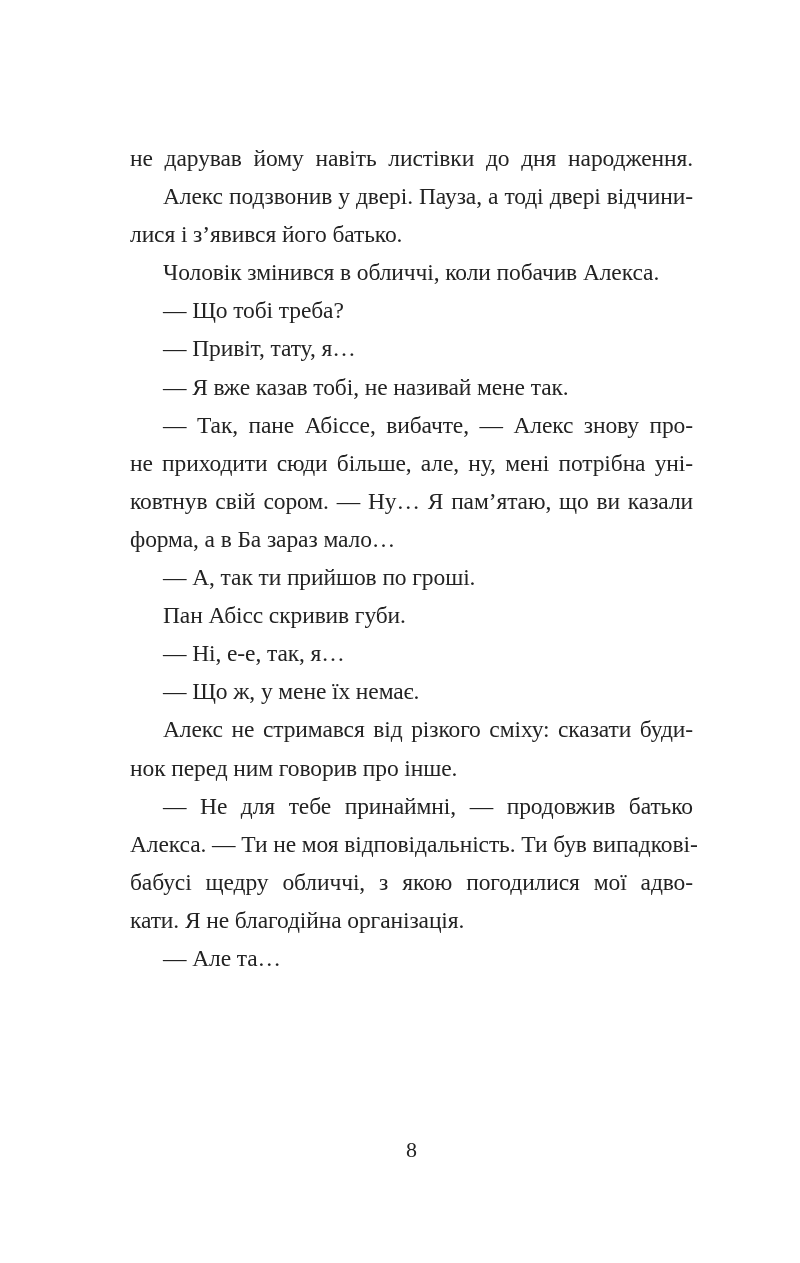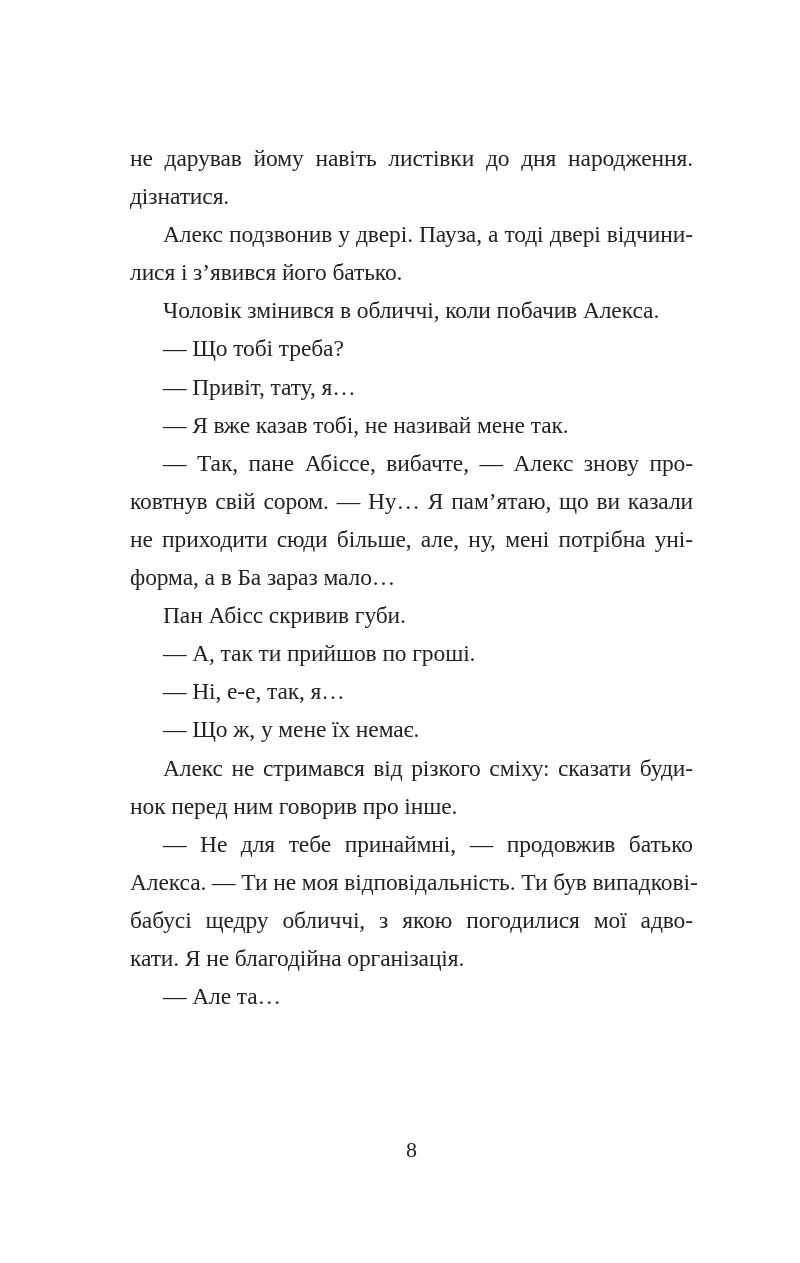--- a/index.html
+++ b/index.html
@@ -49,33 +49,32 @@
     font-size: 22px;
     line-height: 38px;
   }
 </style>
 </head>
 <body style="background: rgb(255, 255, 255); color: rgb(35, 35, 35);">
 
 <div class="page">
   <div class="text-block">
       <div class="line"><span>не дарував йому навіть листівки до дня народження.</span></div>
-      <div class="line end"><span>дізнатися.</span></div>
       <div class="line indent"><span>Алекс подзвонив у двері. Пауза, а тоді двері відчини-</span></div>
       <div class="line end"><span>лися і з’явився його батько.</span></div>
       <div class="line end indent"><span>Чоловік змінився в обличчі, коли побачив Алекса.</span></div>
       <div class="line end indent"><span>— Що </span><span class="italic">тобі</span><span> треба?</span></div>
       <div class="line end indent"><span>— Привіт, тату, я…</span></div>
       <div class="line end indent"><span>— Я вже казав тобі, не називай мене так.</span></div>
       <div class="line indent"><span>— Так, пане Абіссе, вибачте, — Алекс знову про-</span></div>
+      <div class="line"><span>не приходити сюди більше, але, ну, мені потрібна уні-</span></div>
       <div class="line"><span>ковтнув свій сором. — Ну… Я пам’ятаю, що ви казали</span></div>
-      <div class="line"><span>не приходити сюди більше, але, ну, мені потрібна уні-</span></div>
       <div class="line end"><span>форма, а в Ба зараз мало…</span></div>
+      <div class="line end indent"><span>— А, так ти прийшов по гроші.</span></div>
       <div class="line end indent"><span>Пан Абісс скривив губи.</span></div>
-      <div class="line end indent"><span>— А, так ти прийшов по гроші.</span></div>
       <div class="line end indent"><span>— Ні, е-е, так, я…</span></div>
       <div class="line end indent"><span>— Що ж, у мене їх немає.</span></div>
       <div class="line indent"><span>Алекс не стримався від різкого сміху: сказати буди-</span></div>
       <div class="line end"><span>нок перед ним говорив про інше.</span></div>
       <div class="line indent"><span>— Не для тебе принаймні, — продовжив батько</span></div>
       <div class="line"><span>Алекса. — Ти не </span><span class="italic">моя</span><span> відповідальність. Ти був </span><span class="italic">випадкові-</span></div>
       <div class="line"><span>бабусі </span><span class="italic">щедру</span><span> обличчі, з якою погодилися мої адво-</span></div>
       <div class="line end"><span>кати. Я не благодійна організація.</span></div>
       <div class="line end indent"><span>— Але та…</span></div>
     </div>

